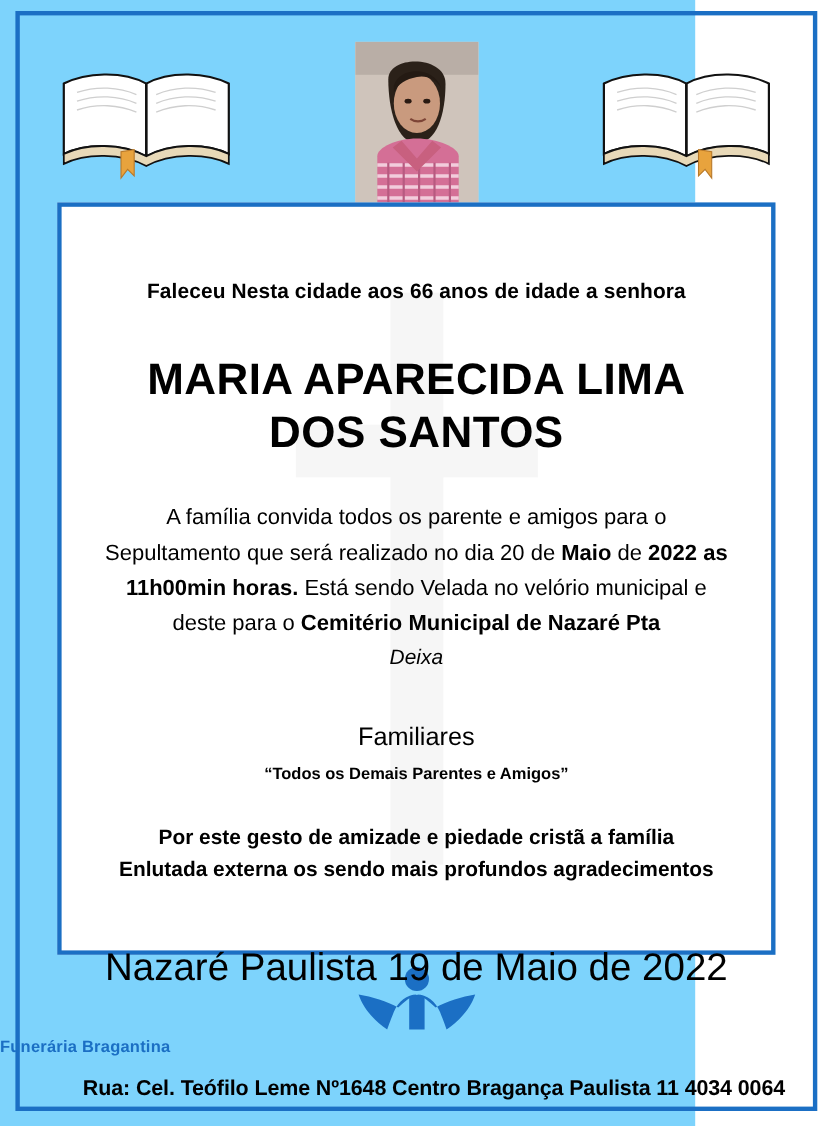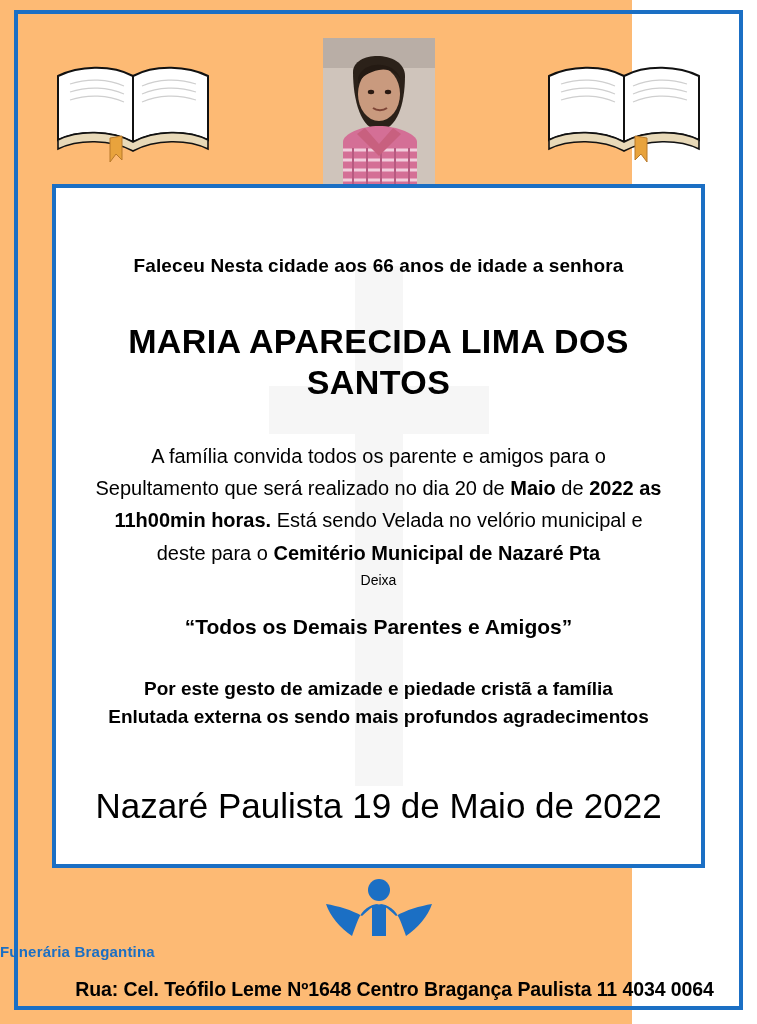--- a/index.html
+++ b/index.html
@@ -13,21 +13,21 @@
     font-family: "Liberation Sans", sans-serif;
     color: #000000;
     overflow: hidden;
   }
 
   .poster {
     position: relative;
     width: 632px;
     height: 1024px;
     box-sizing: border-box;
-    background: #fdba74;
+    background: #7dd3fc;
   }
 
   
   .outer-frame {
     position: absolute;
     left: 14px;
     top: 10px;
     width: 729px;
     height: 1000px;
     border: 4px solid #1b6fc4;
@@ -100,51 +100,52 @@
 
   .line-intro {
     font-size: 19px;
     font-weight: bold;
     letter-spacing: 0.1px;
     line-height: 1.3;
   }
 
   .deceased-name {
     margin-top: 42px;
-    font-size: 34px;
+    font-size: 40px;
     font-weight: bold;
     line-height: 1.22;
     letter-spacing: 0.4px;
     padding: 0 60px;
     text-align: center;
   }
 
   .body-block {
     margin-top: 36px;
     font-size: 20px;
     line-height: 1.62;
     padding: 0 34px;
   }
   .body-block b { font-weight: bold; }
 
   .deixa {
     margin-top: 2px;
-    font-size: 14px;
+    font-size: 19px;
     line-height: 1.4;
+    font-style: italic;
   }
 
   .familiares {
     margin-top: 42px;
     font-size: 23px;
     line-height: 1.35;
   }
 
   .familiares-sub {
-    margin-top: 24px;
-    font-size: 21px;
+    margin-top: 10px;
+    font-size: 15px;
     font-weight: bold;
   }
 
   .thanks {
     margin-top: 36px;
     font-size: 19px;
     font-weight: bold;
     line-height: 1.48;
     padding: 0 36px;
   }
@@ -262,20 +263,21 @@
       <div class="line-intro">Faleceu Nesta cidade aos 66 anos de idade a senhora</div>
 
       <div class="deceased-name">MARIA APARECIDA LIMA DOS SANTOS</div>
 
       <div class="body-block">
         <span>A família convida todos os parente e amigos para o Sepultamento que será realizado no dia 20 de </span><b>Maio</b><span> de </span><b>2022</b> <b>as 11h00min horas.</b><span> Está sendo Velada no velório municipal e deste para o </span><b>Cemitério Municipal de Nazaré Pta</b>
       </div>
 
       <div class="deixa">Deixa</div>
 
+      <div class="familiares">Familiares</div>
       <div class="familiares-sub">“Todos os Demais Parentes e Amigos”</div>
 
       <div class="thanks">
         <div>Por este gesto de amizade e piedade cristã a família</div>
         <div>Enlutada externa os sendo mais profundos agradecimentos</div>
       </div>
 
       <div class="place-date">Nazaré Paulista 19 de Maio de 2022</div>
 
     </div>

